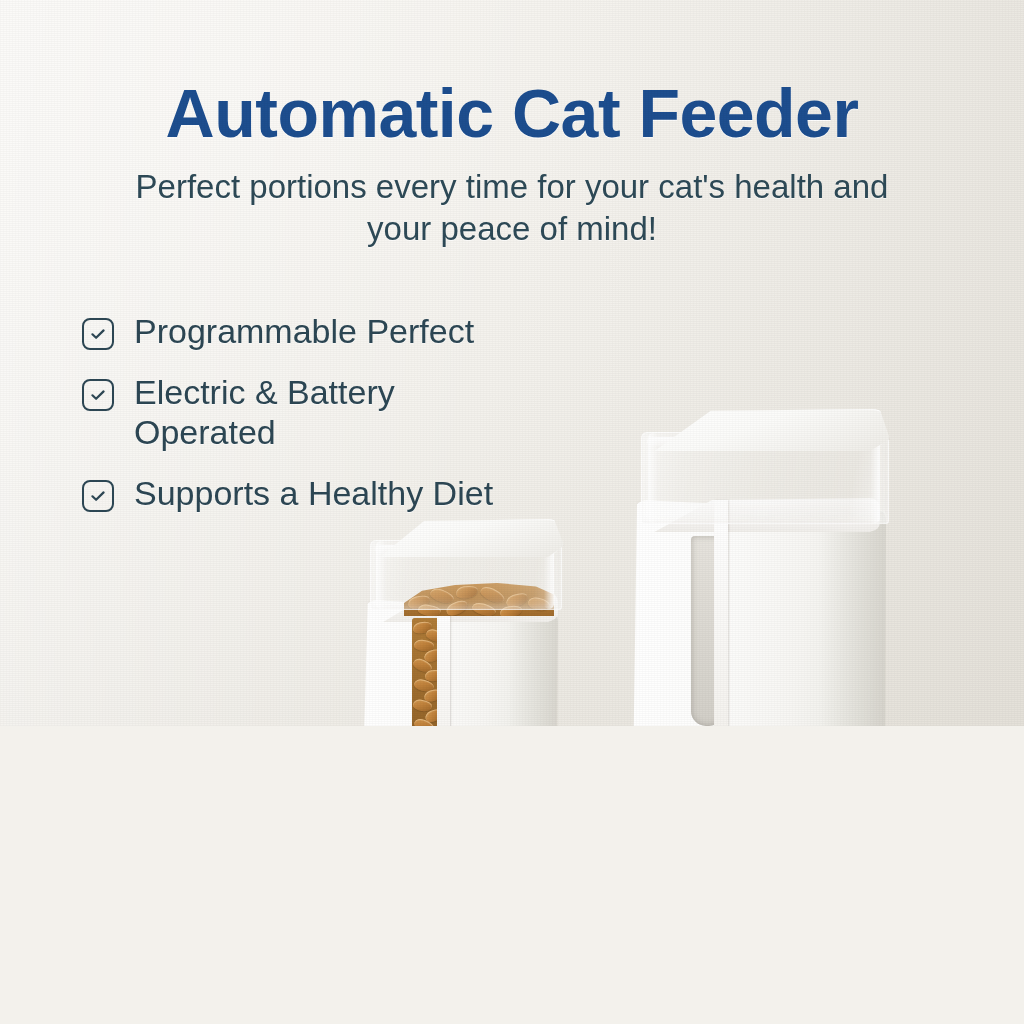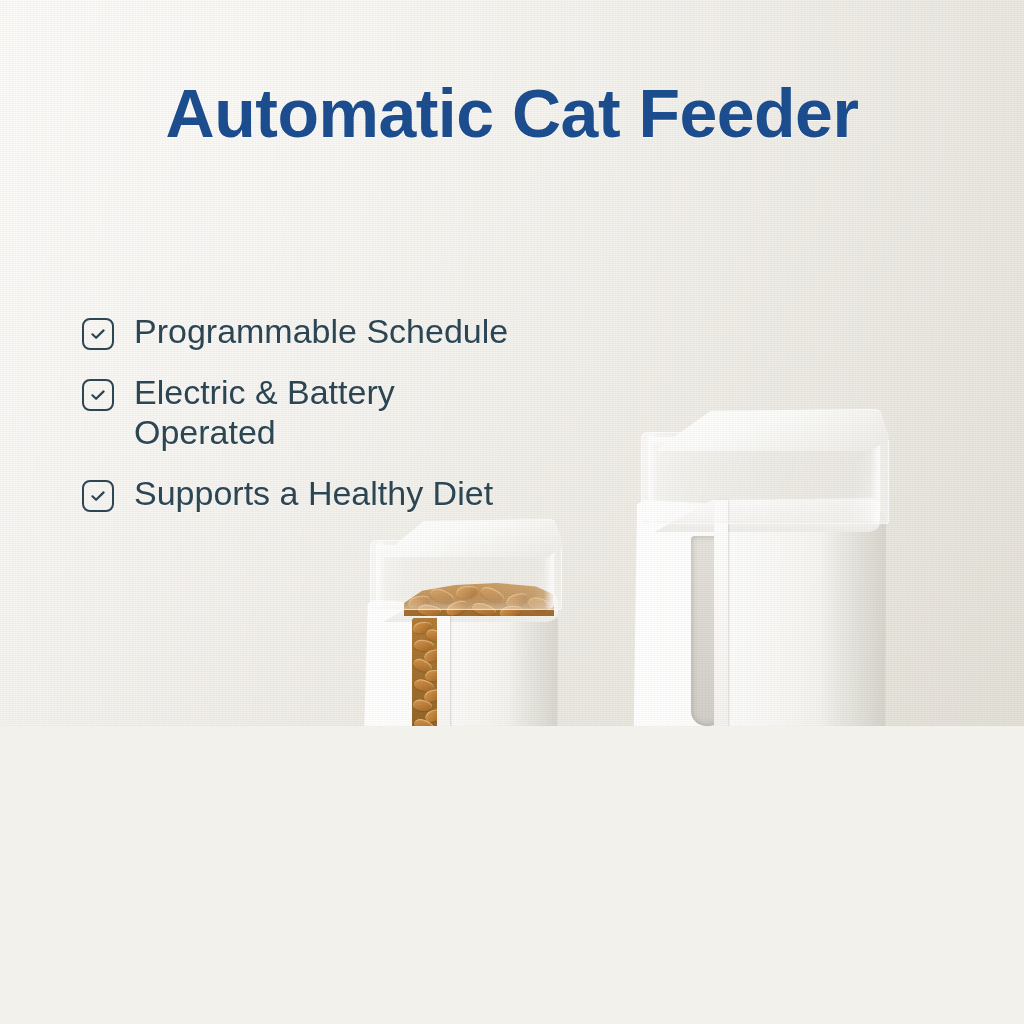--- a/index.html
+++ b/index.html
@@ -296,30 +296,32 @@
     </div>
 
     <div class="lid" style="left:364px;top:519px;width:200px;height:38px;border-radius:16px;
                 clip-path:polygon(8% 100%, 30% 5%, 95% 0%, 100% 70%, 92% 100%);"></div>
 
     <div class="outlet" style="left:404px;top:800px;width:62px;height:34px;border-radius:2px;
                 clip-path:polygon(18% 0%, 100% 6%, 92% 100%, 0% 88%);"></div>
   </div>
 
   <div class="headline">Automatic Cat Feeder</div>
+  <div class="subhead">Perfect portions every time for your cat's
+health and your peace of mind!</div>
 
   <div class="features">
 
     <div class="feature">
       <span class="checkbox">
         <svg width="18" height="18" viewBox="0 0 18 18" aria-hidden="true">
           <path d="M3.4 9.3 L7.1 12.8 L14.6 5.4" fill="none" stroke="#2d4754" stroke-width="2.2" stroke-linecap="round" stroke-linejoin="round"></path>
         </svg>
       </span>
-      <span class="feature-label">Programmable Schedule</span>
+      <span class="feature-label">Programmable Perfect</span>
     </div>
 
     <div class="feature">
       <span class="checkbox">
         <svg width="18" height="18" viewBox="0 0 18 18" aria-hidden="true">
           <path d="M3.4 9.3 L7.1 12.8 L14.6 5.4" fill="none" stroke="#2d4754" stroke-width="2.2" stroke-linecap="round" stroke-linejoin="round"></path>
         </svg>
       </span>
       <span class="feature-label">Electric &amp; Battery
 Operated</span>

